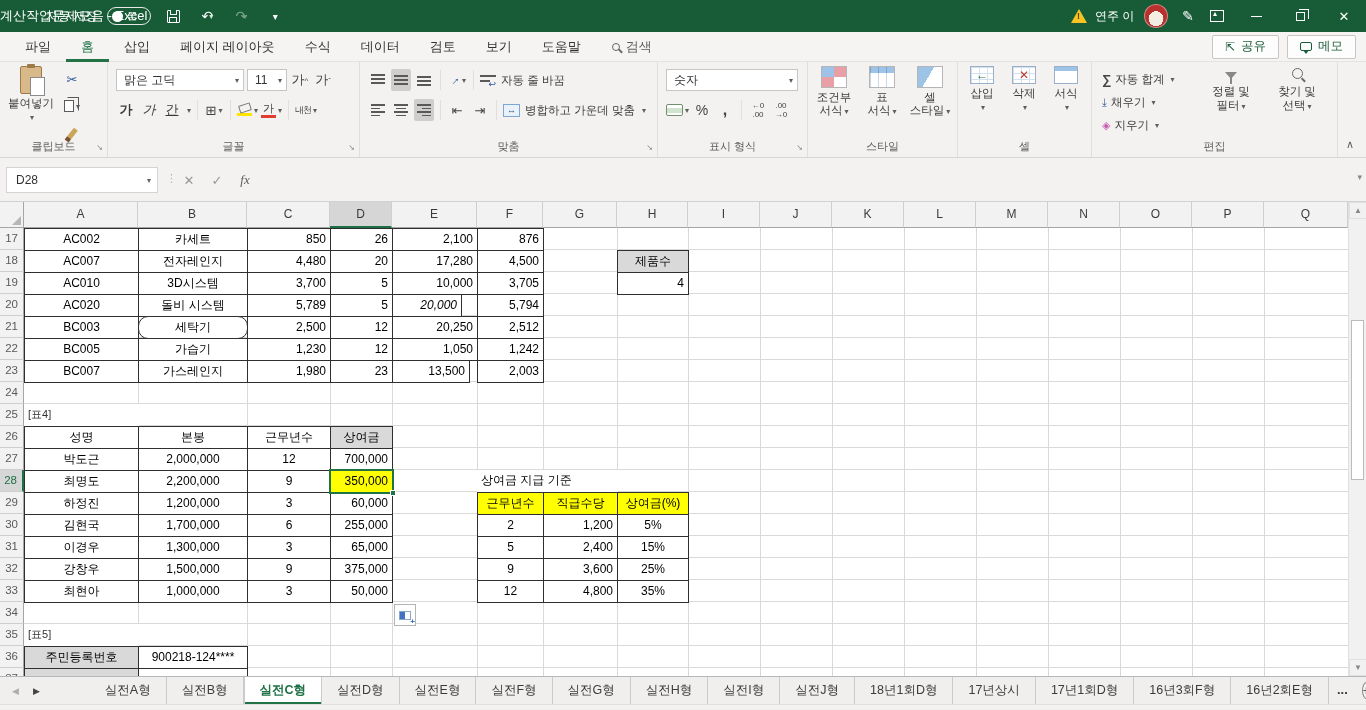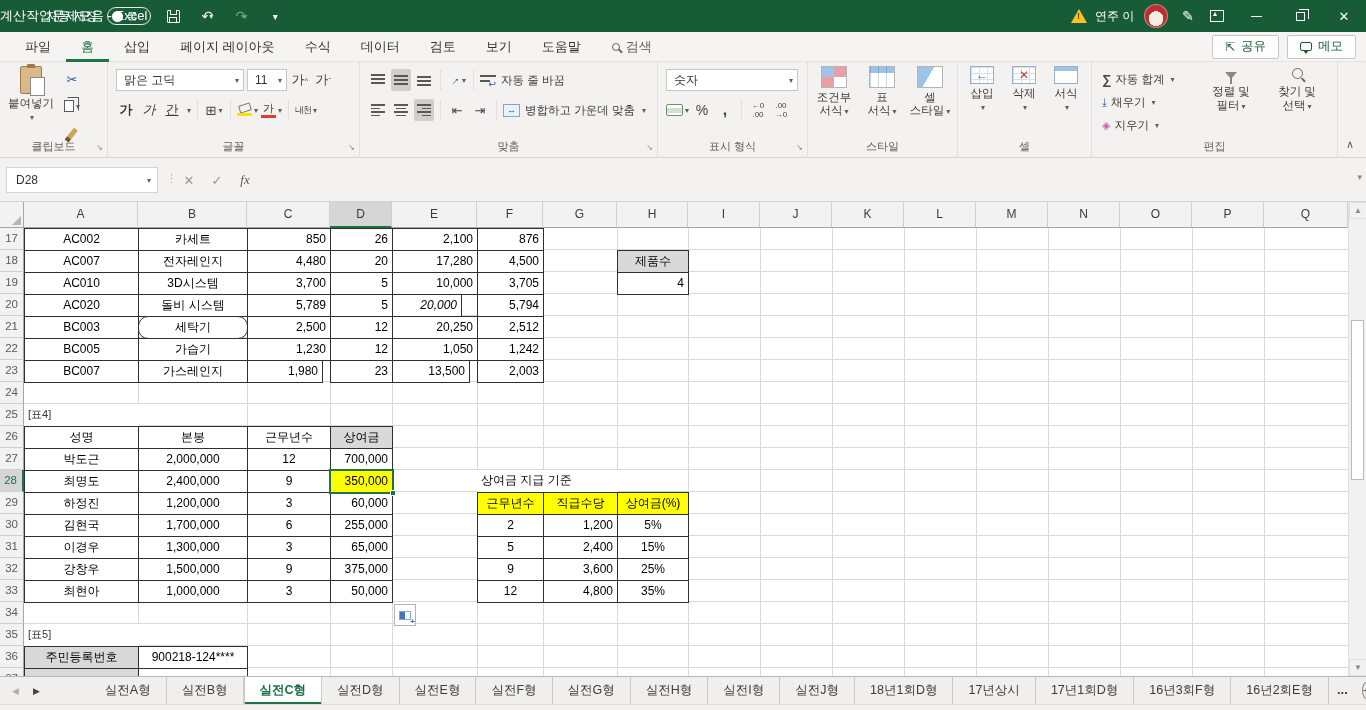--- a/index.html
+++ b/index.html
@@ -570,35 +570,35 @@
       <div class="cell ar bd" style="left: 392px; top: 114px; width: 86px;">20,250</div>
       <div class="cell ar bd" style="left: 477px; top: 114px; width: 67px;">2,512</div>
       <div class="cell ac bd" style="left: 24px; top: 136px; width: 115px;">BC005</div>
       <div class="cell ac bd" style="left: 138px; top: 136px; width: 110px;">가습기</div>
       <div class="cell ar bd" style="left: 247px; top: 136px; width: 84px;">1,230</div>
       <div class="cell ar bd" style="left: 330px; top: 136px; width: 63px;">12</div>
       <div class="cell ar bd" style="left: 392px; top: 136px; width: 86px;">1,050</div>
       <div class="cell ar bd" style="left: 477px; top: 136px; width: 67px;">1,242</div>
       <div class="cell ac bd" style="left: 24px; top: 158px; width: 115px;">BC007</div>
       <div class="cell ac bd" style="left: 138px; top: 158px; width: 110px;">가스레인지</div>
-      <div class="cell ar bd" style="left: 247px; top: 158px; width: 76px;">1,980</div>
+      <div class="cell ar bd" style="left: 247px; top: 158px; width: 84px;">1,980</div>
       <div class="cell ar bd" style="left: 330px; top: 158px; width: 63px;">23</div>
       <div class="cell ar bd" style="left: 392px; top: 158px; width: 78px;">13,500</div>
       <div class="cell ar bd" style="left: 477px; top: 158px; width: 67px;">2,003</div>
       <div class="cell al sm" style="left: 24px; top: 202px; width: 115px;">[표4]</div>
       <div class="cell ac bd" style="left: 24px; top: 224px; width: 115px;">성명</div>
       <div class="cell ac bd" style="left: 138px; top: 224px; width: 110px;">본봉</div>
       <div class="cell ac bd" style="left: 247px; top: 224px; width: 84px;">근무년수</div>
       <div class="cell ac bd bg-g" style="left: 330px; top: 224px; width: 63px;">상여금</div>
       <div class="cell ac bd" style="left: 24px; top: 246px; width: 115px;">박도근</div>
       <div class="cell ac bd" style="left: 138px; top: 246px; width: 110px;">2,000,000</div>
       <div class="cell ac bd" style="left: 247px; top: 246px; width: 84px;">12</div>
       <div class="cell ar bd" style="left: 330px; top: 246px; width: 63px;">700,000</div>
       <div class="cell ac bd" style="left: 24px; top: 268px; width: 115px;">최명도</div>
-      <div class="cell ac bd" style="left: 138px; top: 268px; width: 110px;">2,400,000</div>
+      <div class="cell ac bd" style="left: 138px; top: 268px; width: 110px;">2,200,000</div>
       <div class="cell ac bd" style="left: 247px; top: 268px; width: 84px;">9</div>
       <div class="cell ar bd bg-y" style="left: 330px; top: 268px; width: 63px;">350,000</div>
       <div class="selbox-cell" style="left: 329px; top: 267px; width: 65px; height: 25px;">
         <div class="fillhandle"></div>
       </div>
       <div class="cell al" style="left: 477px; top: 268px; width: 141px;">상여금 지급 기준</div>
       <div class="cell ac bd" style="left: 24px; top: 290px; width: 115px;">하정진</div>
       <div class="cell ac bd" style="left: 138px; top: 290px; width: 110px;">1,200,000</div>
       <div class="cell ac bd" style="left: 247px; top: 290px; width: 84px;">3</div>
       <div class="cell ar bd" style="left: 330px; top: 290px; width: 63px;">60,000</div>

